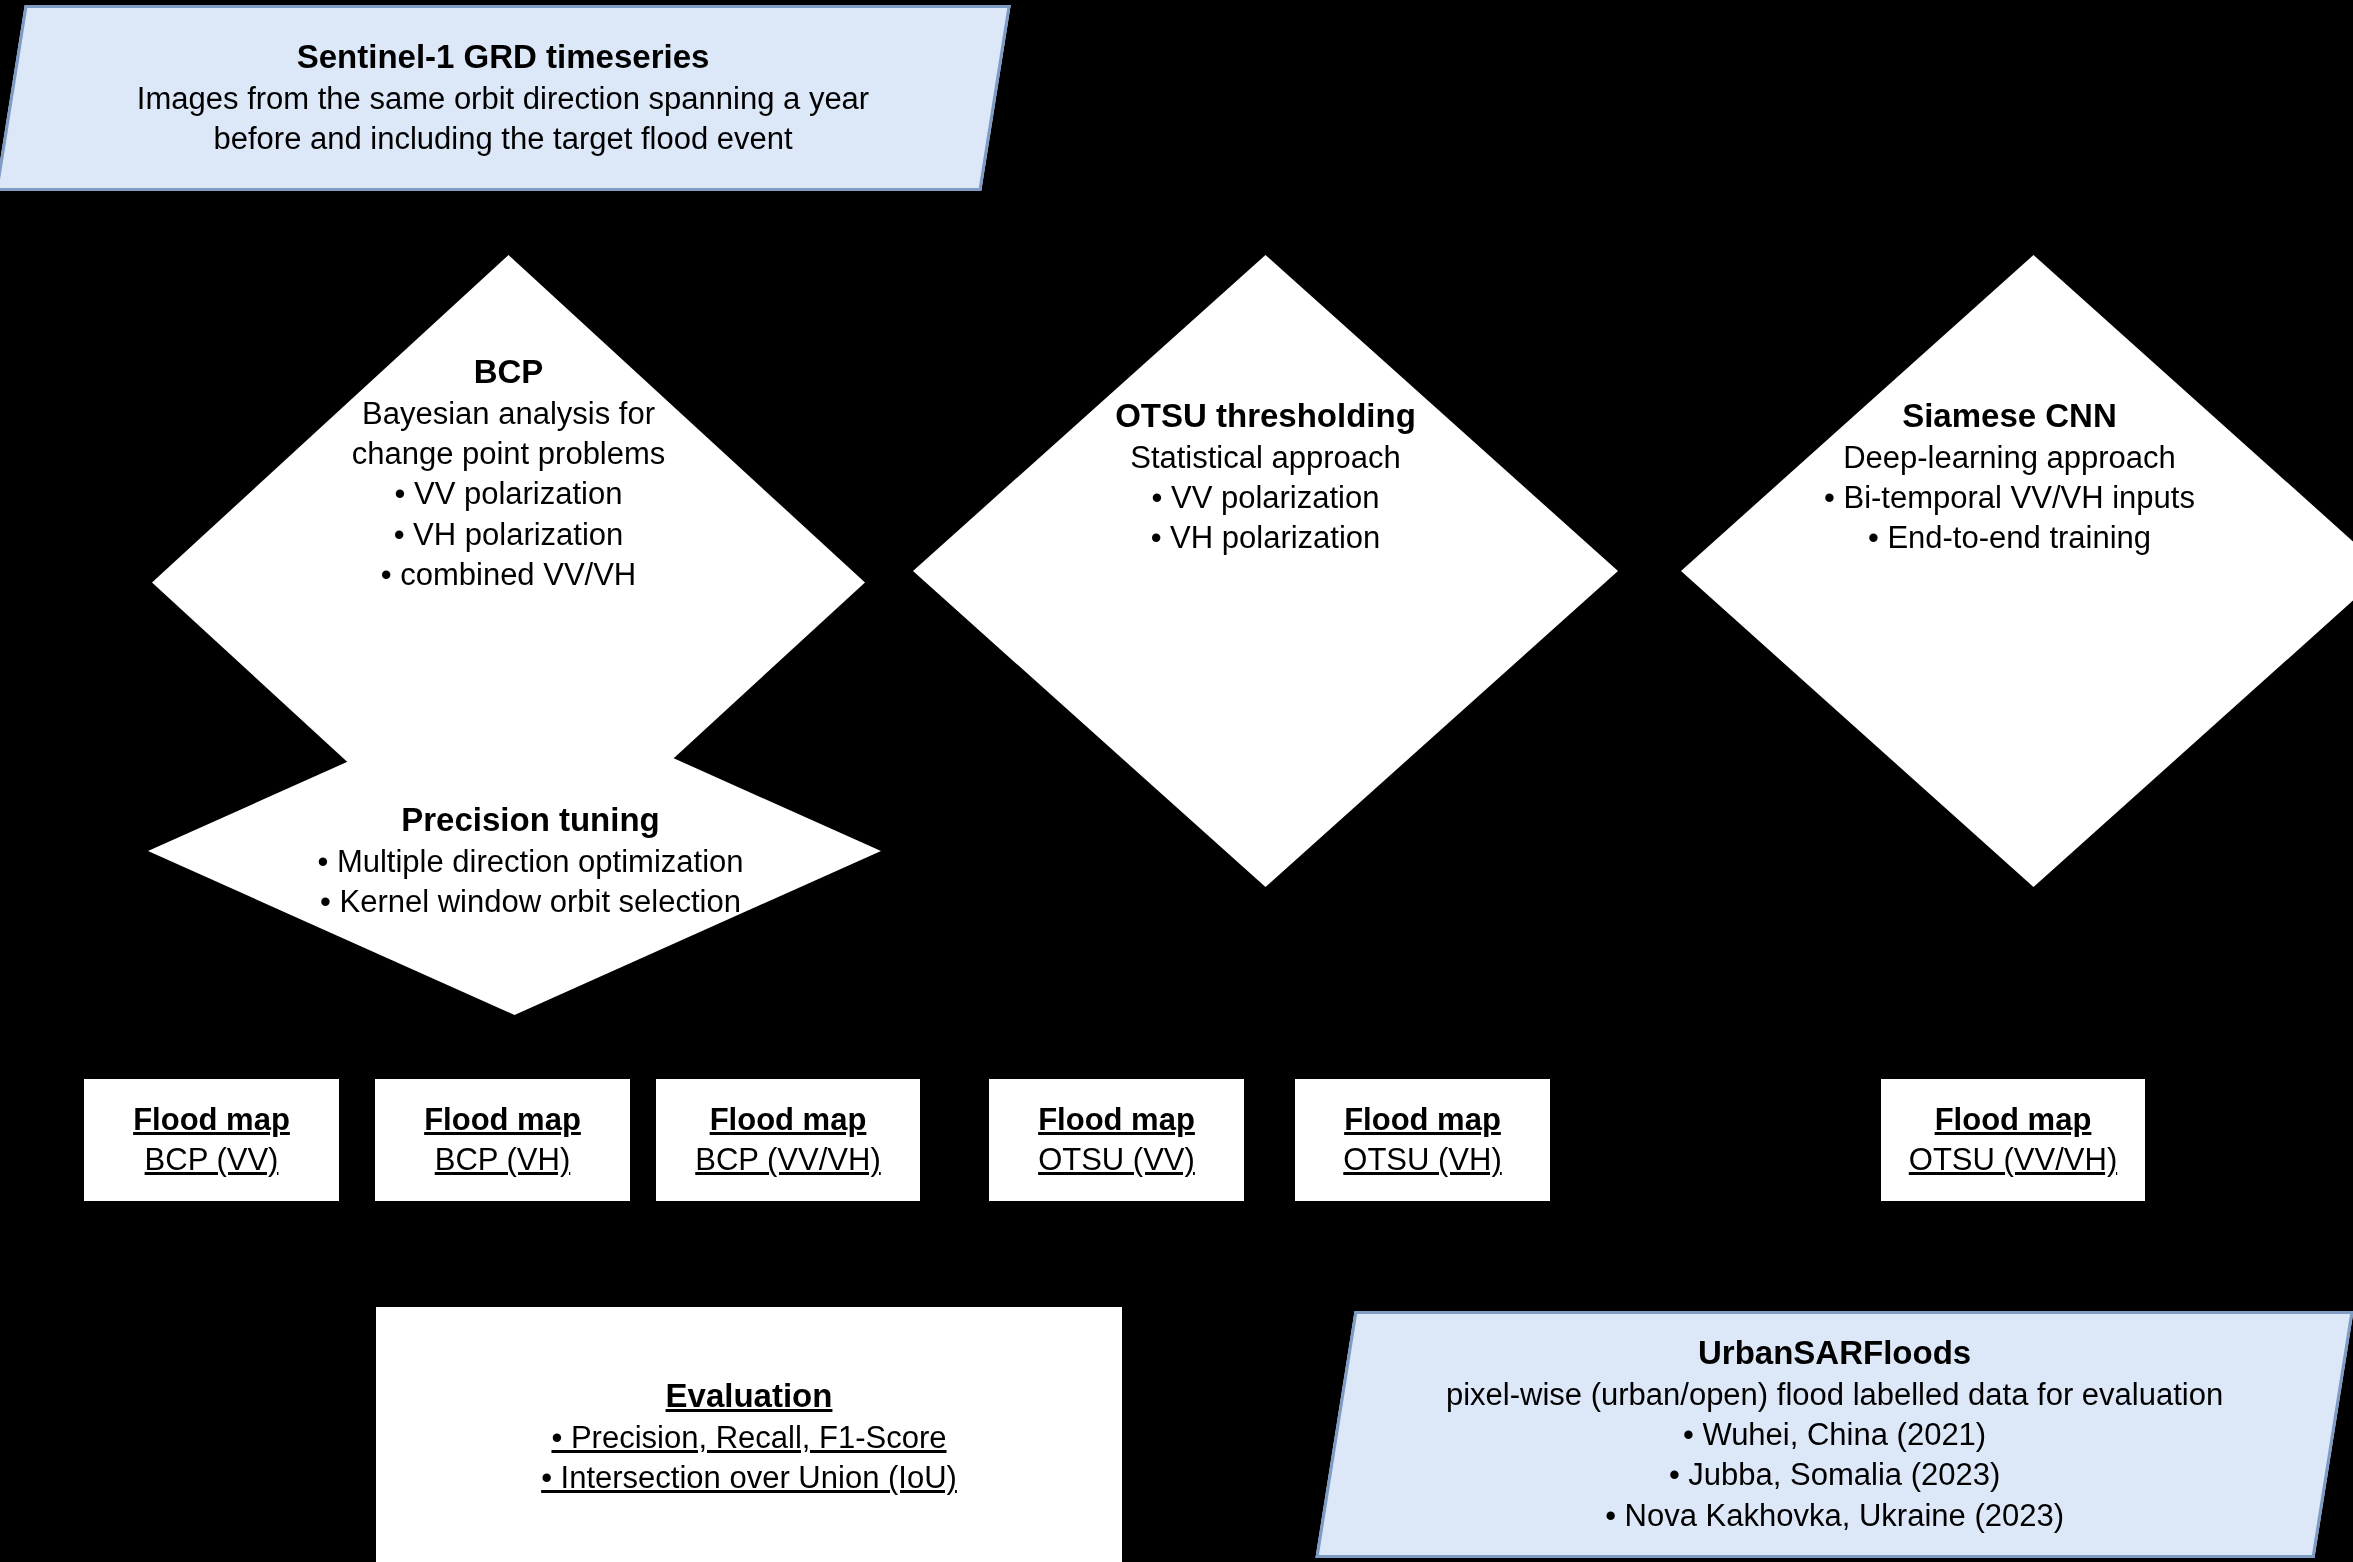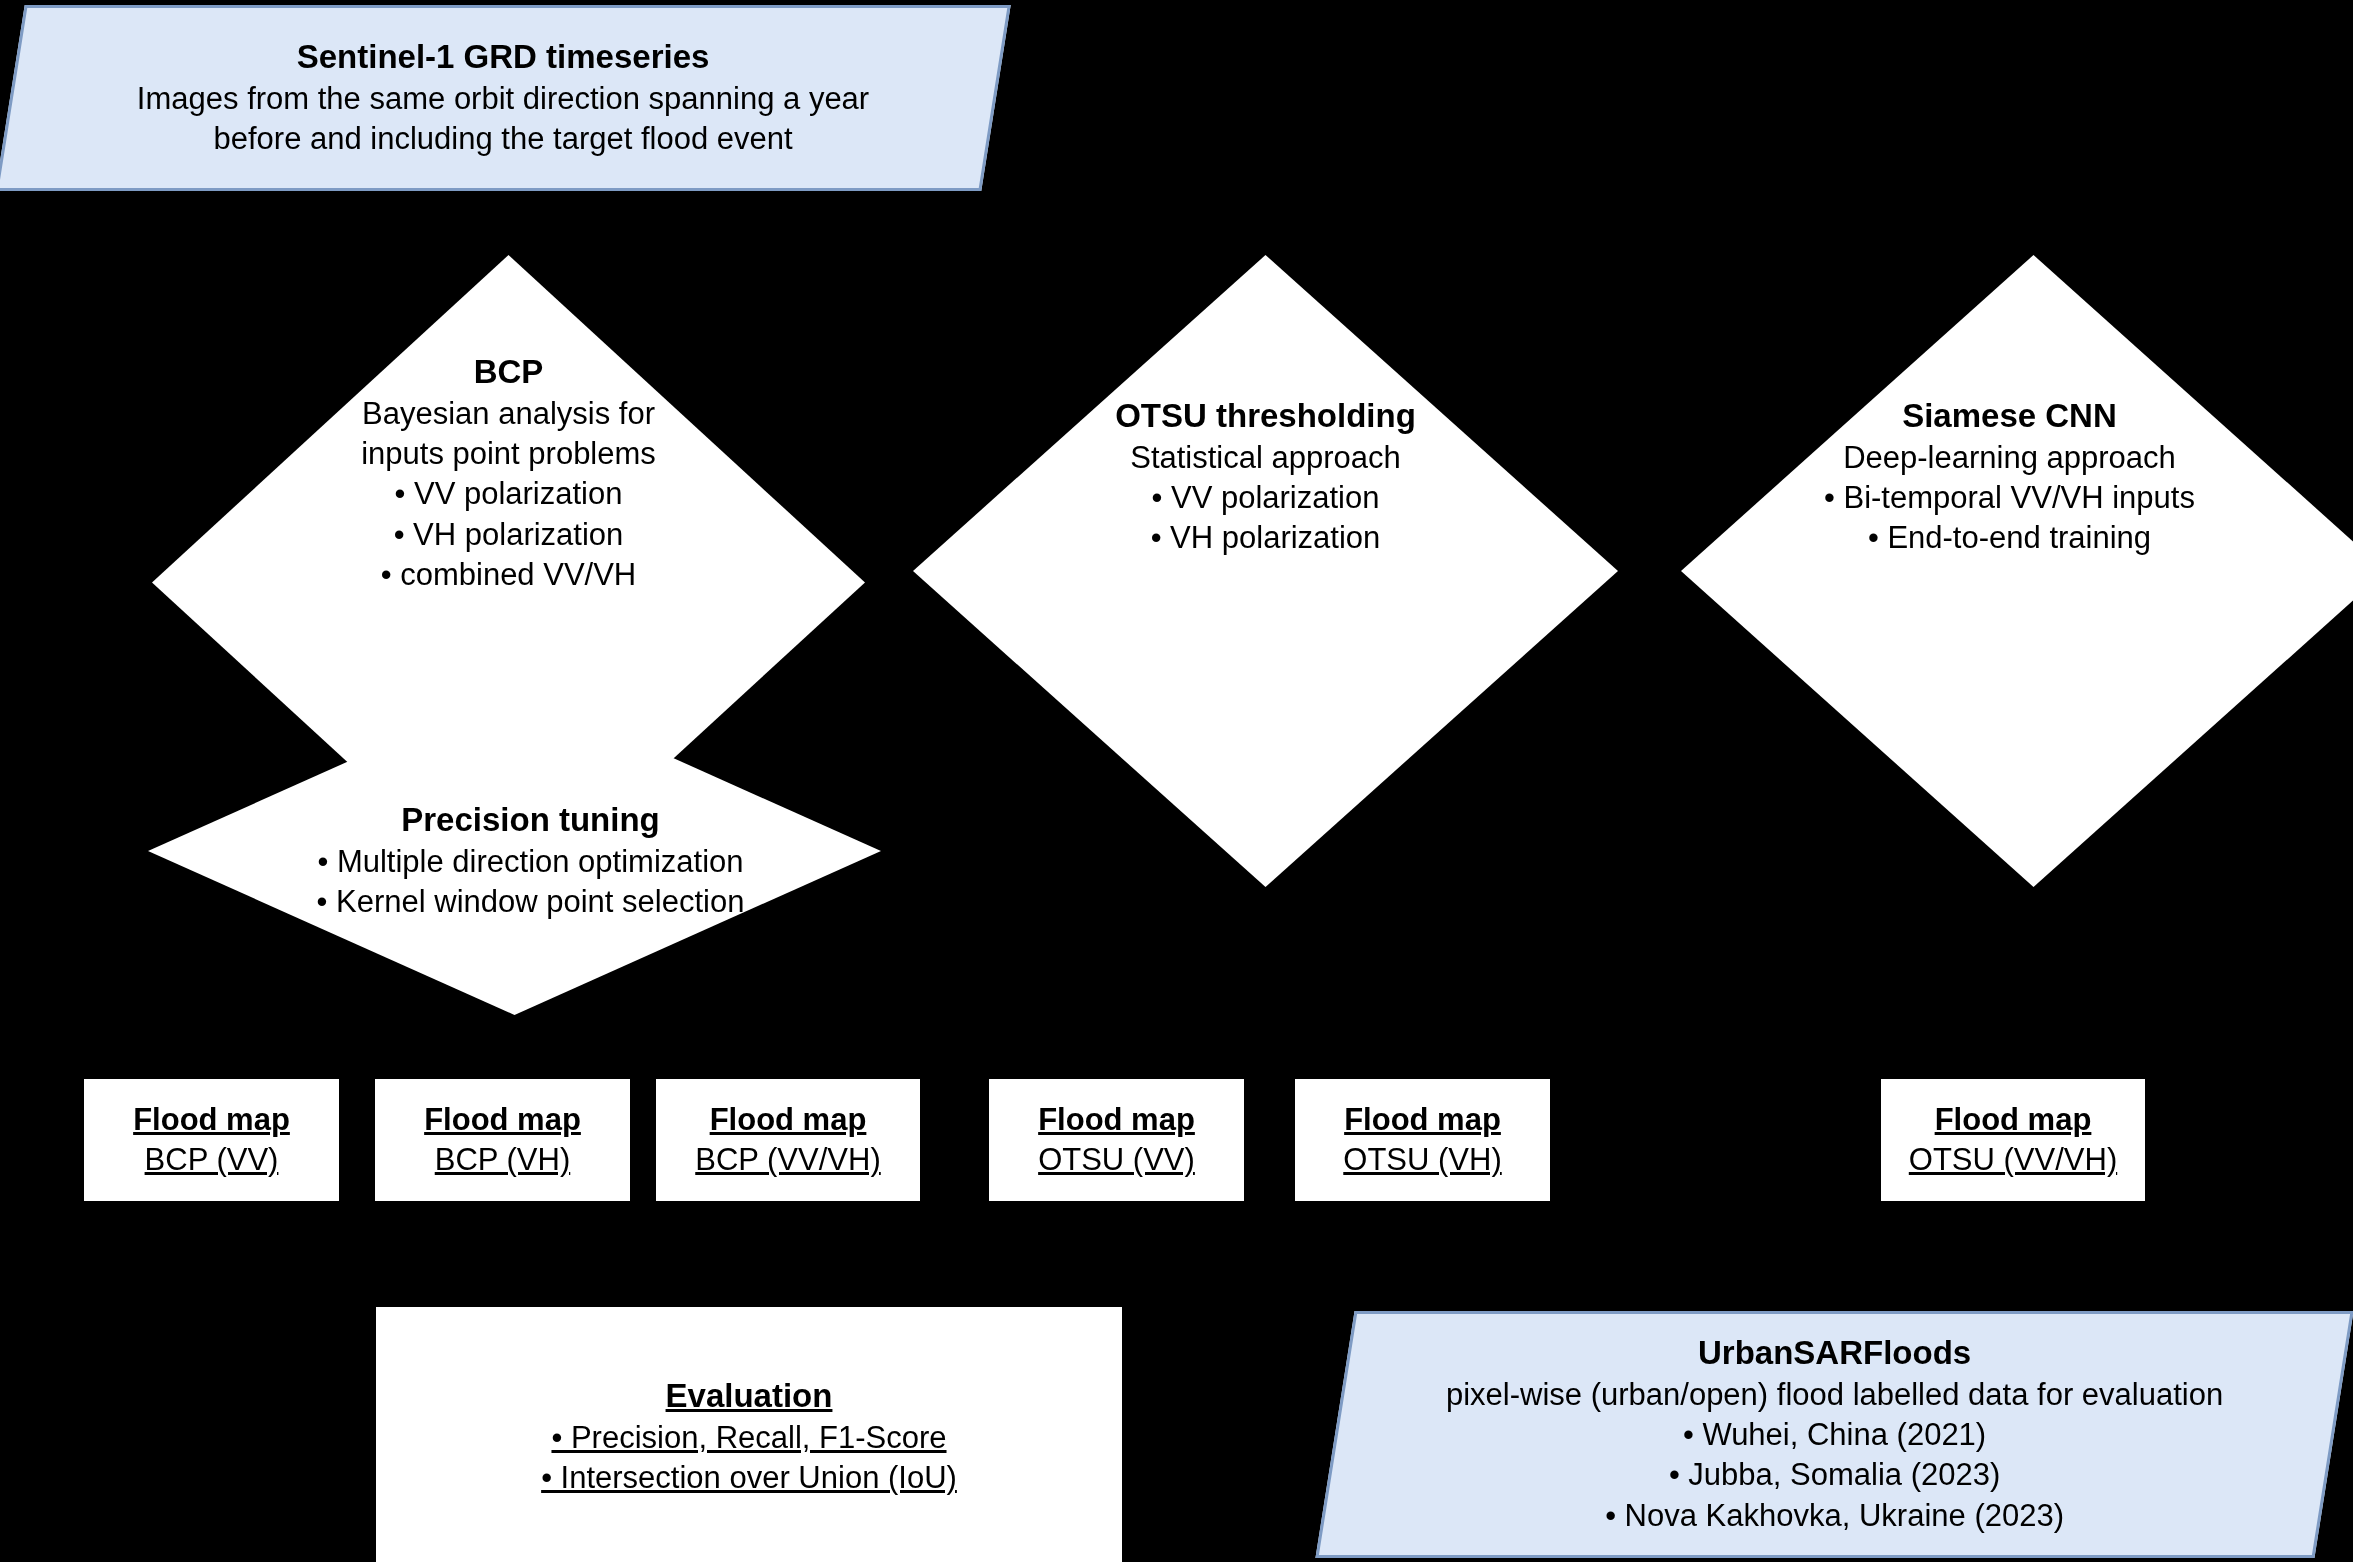--- a/index.html
+++ b/index.html
@@ -91,21 +91,21 @@
       <div class="ln fs-md">Images from the same orbit direction spanning a year</div>
       <div class="ln fs-md">before and including the target flood event</div>
     </div>
   </div>
 
   <div class="diamond" style="left:152px; top:255px; width:713px; height:655px;">
     <div class="diamond-shape"></div>
     <div class="diamond-text" style="top:96px;">
       <div class="ttl fs-lg">BCP</div>
       <div class="ln fs-md">Bayesian analysis for</div>
-      <div class="ln fs-md">inputs point problems</div>
+      <div class="ln fs-md">change point problems</div>
       <div class="ln fs-md">• VV polarization</div>
       <div class="ln fs-md">• VH polarization</div>
       <div class="ln fs-md">• combined VV/VH</div>
     </div>
   </div>
 
   <div class="diamond" style="left:913px; top:255px; width:705px; height:632px;">
     <div class="diamond-shape"></div>
     <div class="diamond-text" style="top:140px;">
       <div class="ttl fs-lg">OTSU thresholding</div>
@@ -123,21 +123,21 @@
       <div class="ln fs-md">• Bi-temporal VV/VH inputs</div>
       <div class="ln fs-md">• End-to-end training</div>
     </div>
   </div>
 
   <div class="diamond" style="left:148px; top:687px; width:733px; height:328px;">
     <div class="diamond-shape"></div>
     <div class="diamond-text" style="top:112px; left:16px;">
       <div class="ttl fs-lg">Precision tuning</div>
       <div class="ln fs-md">• Multiple direction optimization</div>
-      <div class="ln fs-md">• Kernel window point selection</div>
+      <div class="ln fs-md">• Kernel window orbit selection</div>
     </div>
   </div>
 
   <div class="rect" style="left:84px; top:1079px; width:255px; height:122px;">
     <div class="rect-inner">
       <div class="ttl fs-md">Flood map</div>
       <div class="ln fs-md">BCP (VV)</div>
     </div>
   </div>
 

